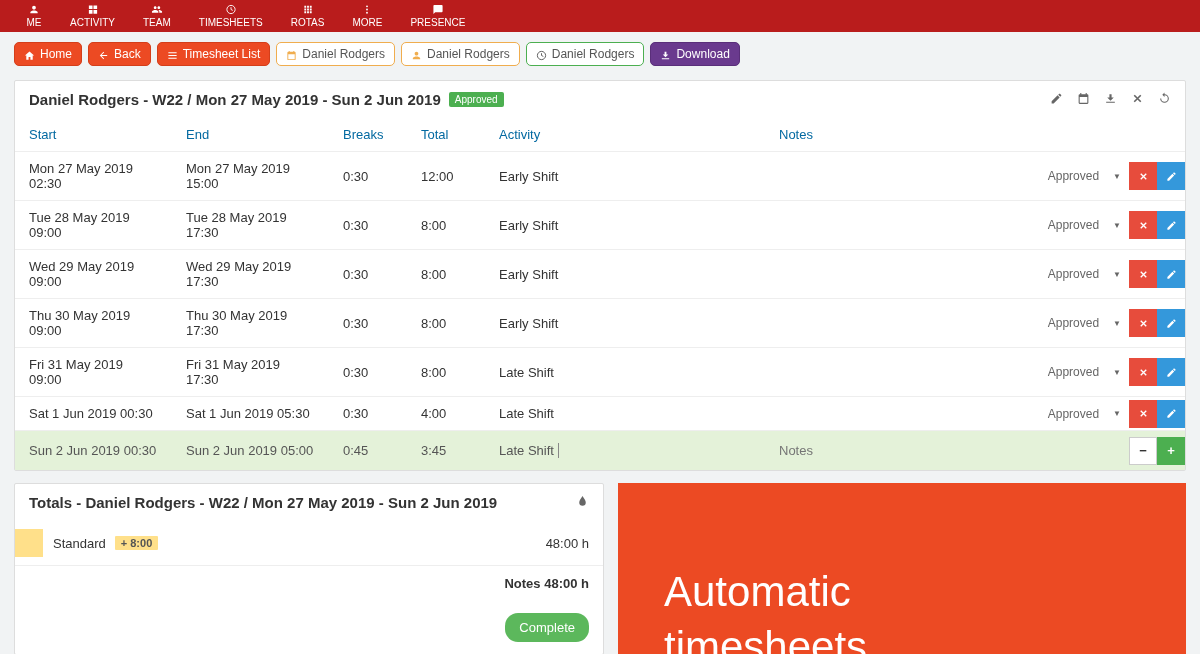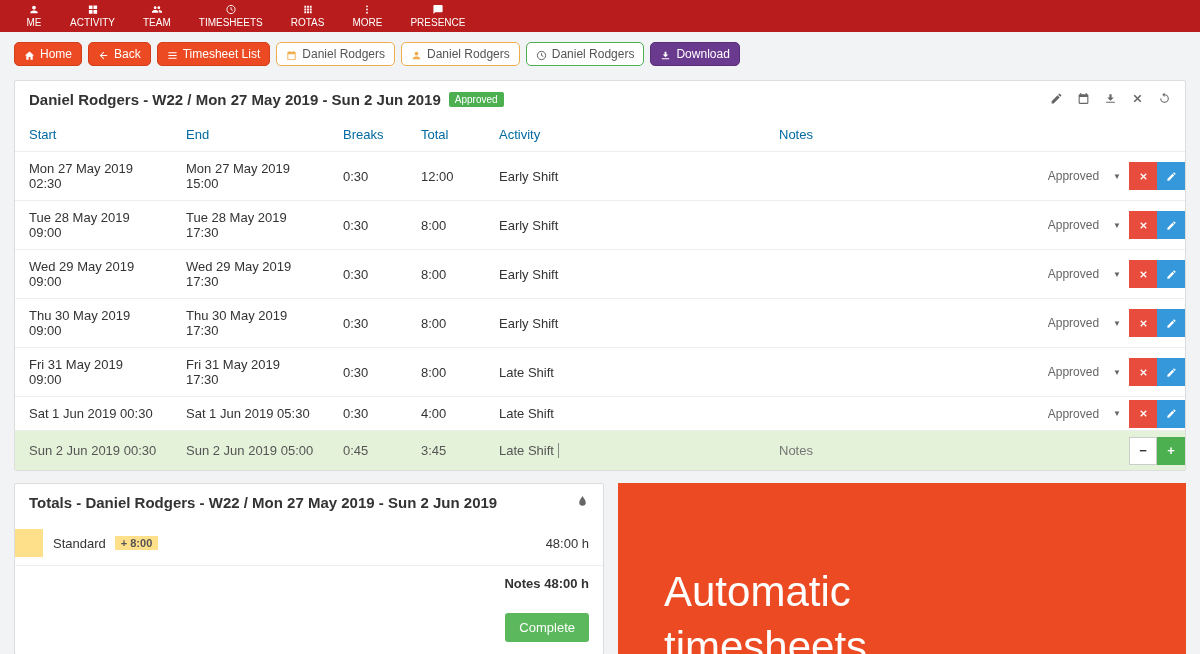--- a/index.html
+++ b/index.html
@@ -46,21 +46,21 @@
 .col-right{flex:1;background:#ec4a23;min-height:274px;display:flex;align-items:center;padding:40px 46px}
 .col-right-text{color:#fff;font-size:42px;font-weight:300;line-height:1.3}
 .totals-body{padding:0}
 .totals-row{display:flex;align-items:center;padding:8px 14px;border-bottom:1px solid #eee}
 .totals-swatch{width:28px;height:28px;background:#ffe08a;margin-right:10px;margin-left:-14px}
 .badge-add{background:#ffe08a;color:#555;font-size:11px;padding:1px 6px;border-radius:1px;font-weight:700;margin-left:9px}
 .totals-val{margin-left:auto;font-size:13px}
 .totals-total{display:flex;padding:10px 14px}
 .totals-total-label{margin-left:auto;font-weight:700}
 .complete-row{padding:12px 14px;display:flex;justify-content:flex-end}
-.btn-complete{background:#5cb85c;color:#fff;padding:7px 14px;border:none;border-radius:3px;cursor:pointer;font-size:13px}
+.btn-complete{background:#5cb85c;color:#fff;padding:7px 14px;border:none;border-radius:13px;cursor:pointer;font-size:13px}
 .act-cell{width:280px}
 .notes-cell{width:240px}
 .status-cell{width:180px;text-align:right;padding-right:0!important}
 th.status-cell{width:180px}
 td.pad0{padding:0!important}
 </style>
 </head>
 <body>
 
 <div class="topnav">

